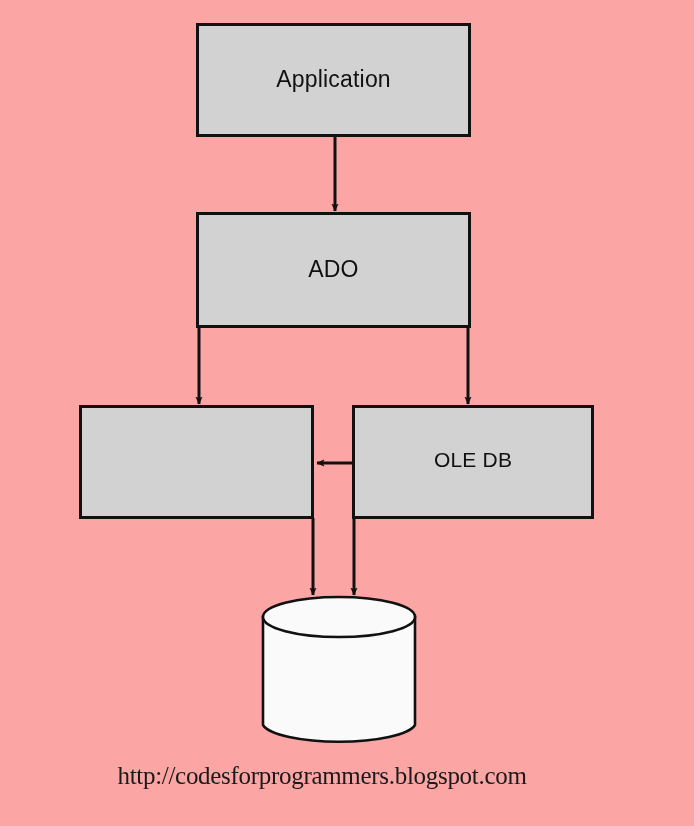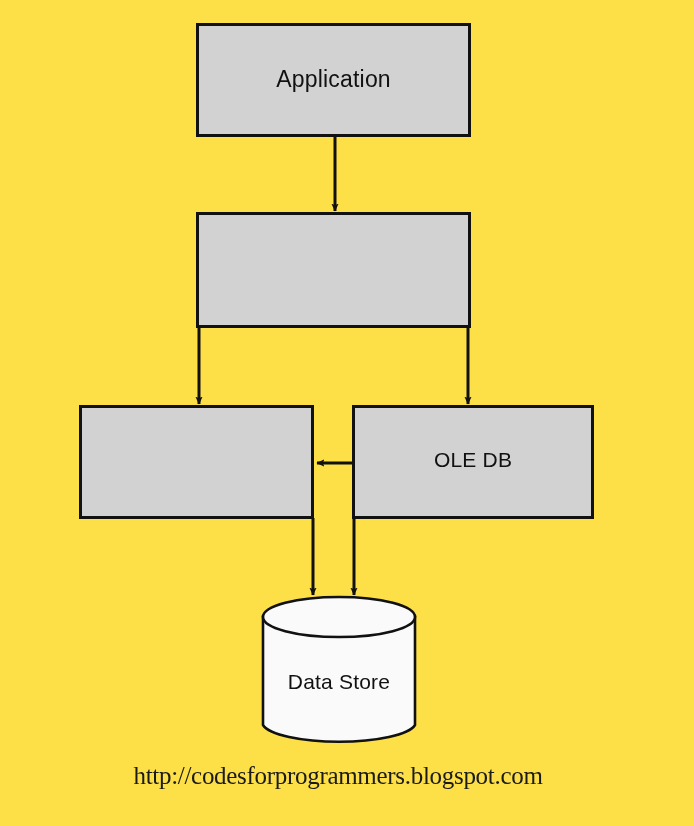--- a/index.html
+++ b/index.html
@@ -10,21 +10,21 @@
     width: 694px;
     height: 826px;
     background: #f7f6f7;
     font-family: "Liberation Sans", sans-serif;
     overflow: hidden;
   }
   #diagram-root {
     position: relative;
     width: 694px;
     height: 826px;
-    background: #fde047;
+    background: #fca5a5;
   }
   .diagram-svg {
     position: absolute;
     left: 0;
     top: 0;
     width: 694px;
     height: 826px;
   }
   .node-label {
     position: absolute;
@@ -59,21 +59,21 @@
     font-size: 21px;
   }
   .label-datastore {
     left: 262px;
     top: 670px;
     width: 154px;
     font-size: 21px;
   }
   .watermark-url {
     position: absolute;
-    left: 16px;
+    left: 0;
     top: 762px;
     width: 644px;
     text-align: center;
     font-size: 25px;
     color: #1a1a1a;
     font-family: "Liberation Serif", serif;
     letter-spacing: -0.3px;
   }
 </style>
 </head>
@@ -109,21 +109,21 @@
     <line x1="354" y1="518" x2="354" y2="595" stroke="#111111" stroke-width="3" marker-end="url(#arrowhead)"></line>
 
     <g>
       <path d="M263,617 L263,725 A77,20 0 0 0 415,725 L415,617 Z" fill="#fbfafb" stroke="#111111" stroke-width="2.6"></path>
       <ellipse cx="339" cy="617" rx="76" ry="20" fill="#fbfafb" stroke="#111111" stroke-width="2.6"></ellipse>
     </g>
   </svg>
 
   <div class="node-label label-application">Application</div>
 
+  <div class="node-label label-ado">ADO</div>
 
 
   <div class="node-label label-oledb">OLE DB</div>
 
-  <div class="node-label label-datastore">Data Store</div>
 
   <div class="watermark-url">http://codesforprogrammers.blogspot.com</div>
 
 </div>
 
 </body></html>

